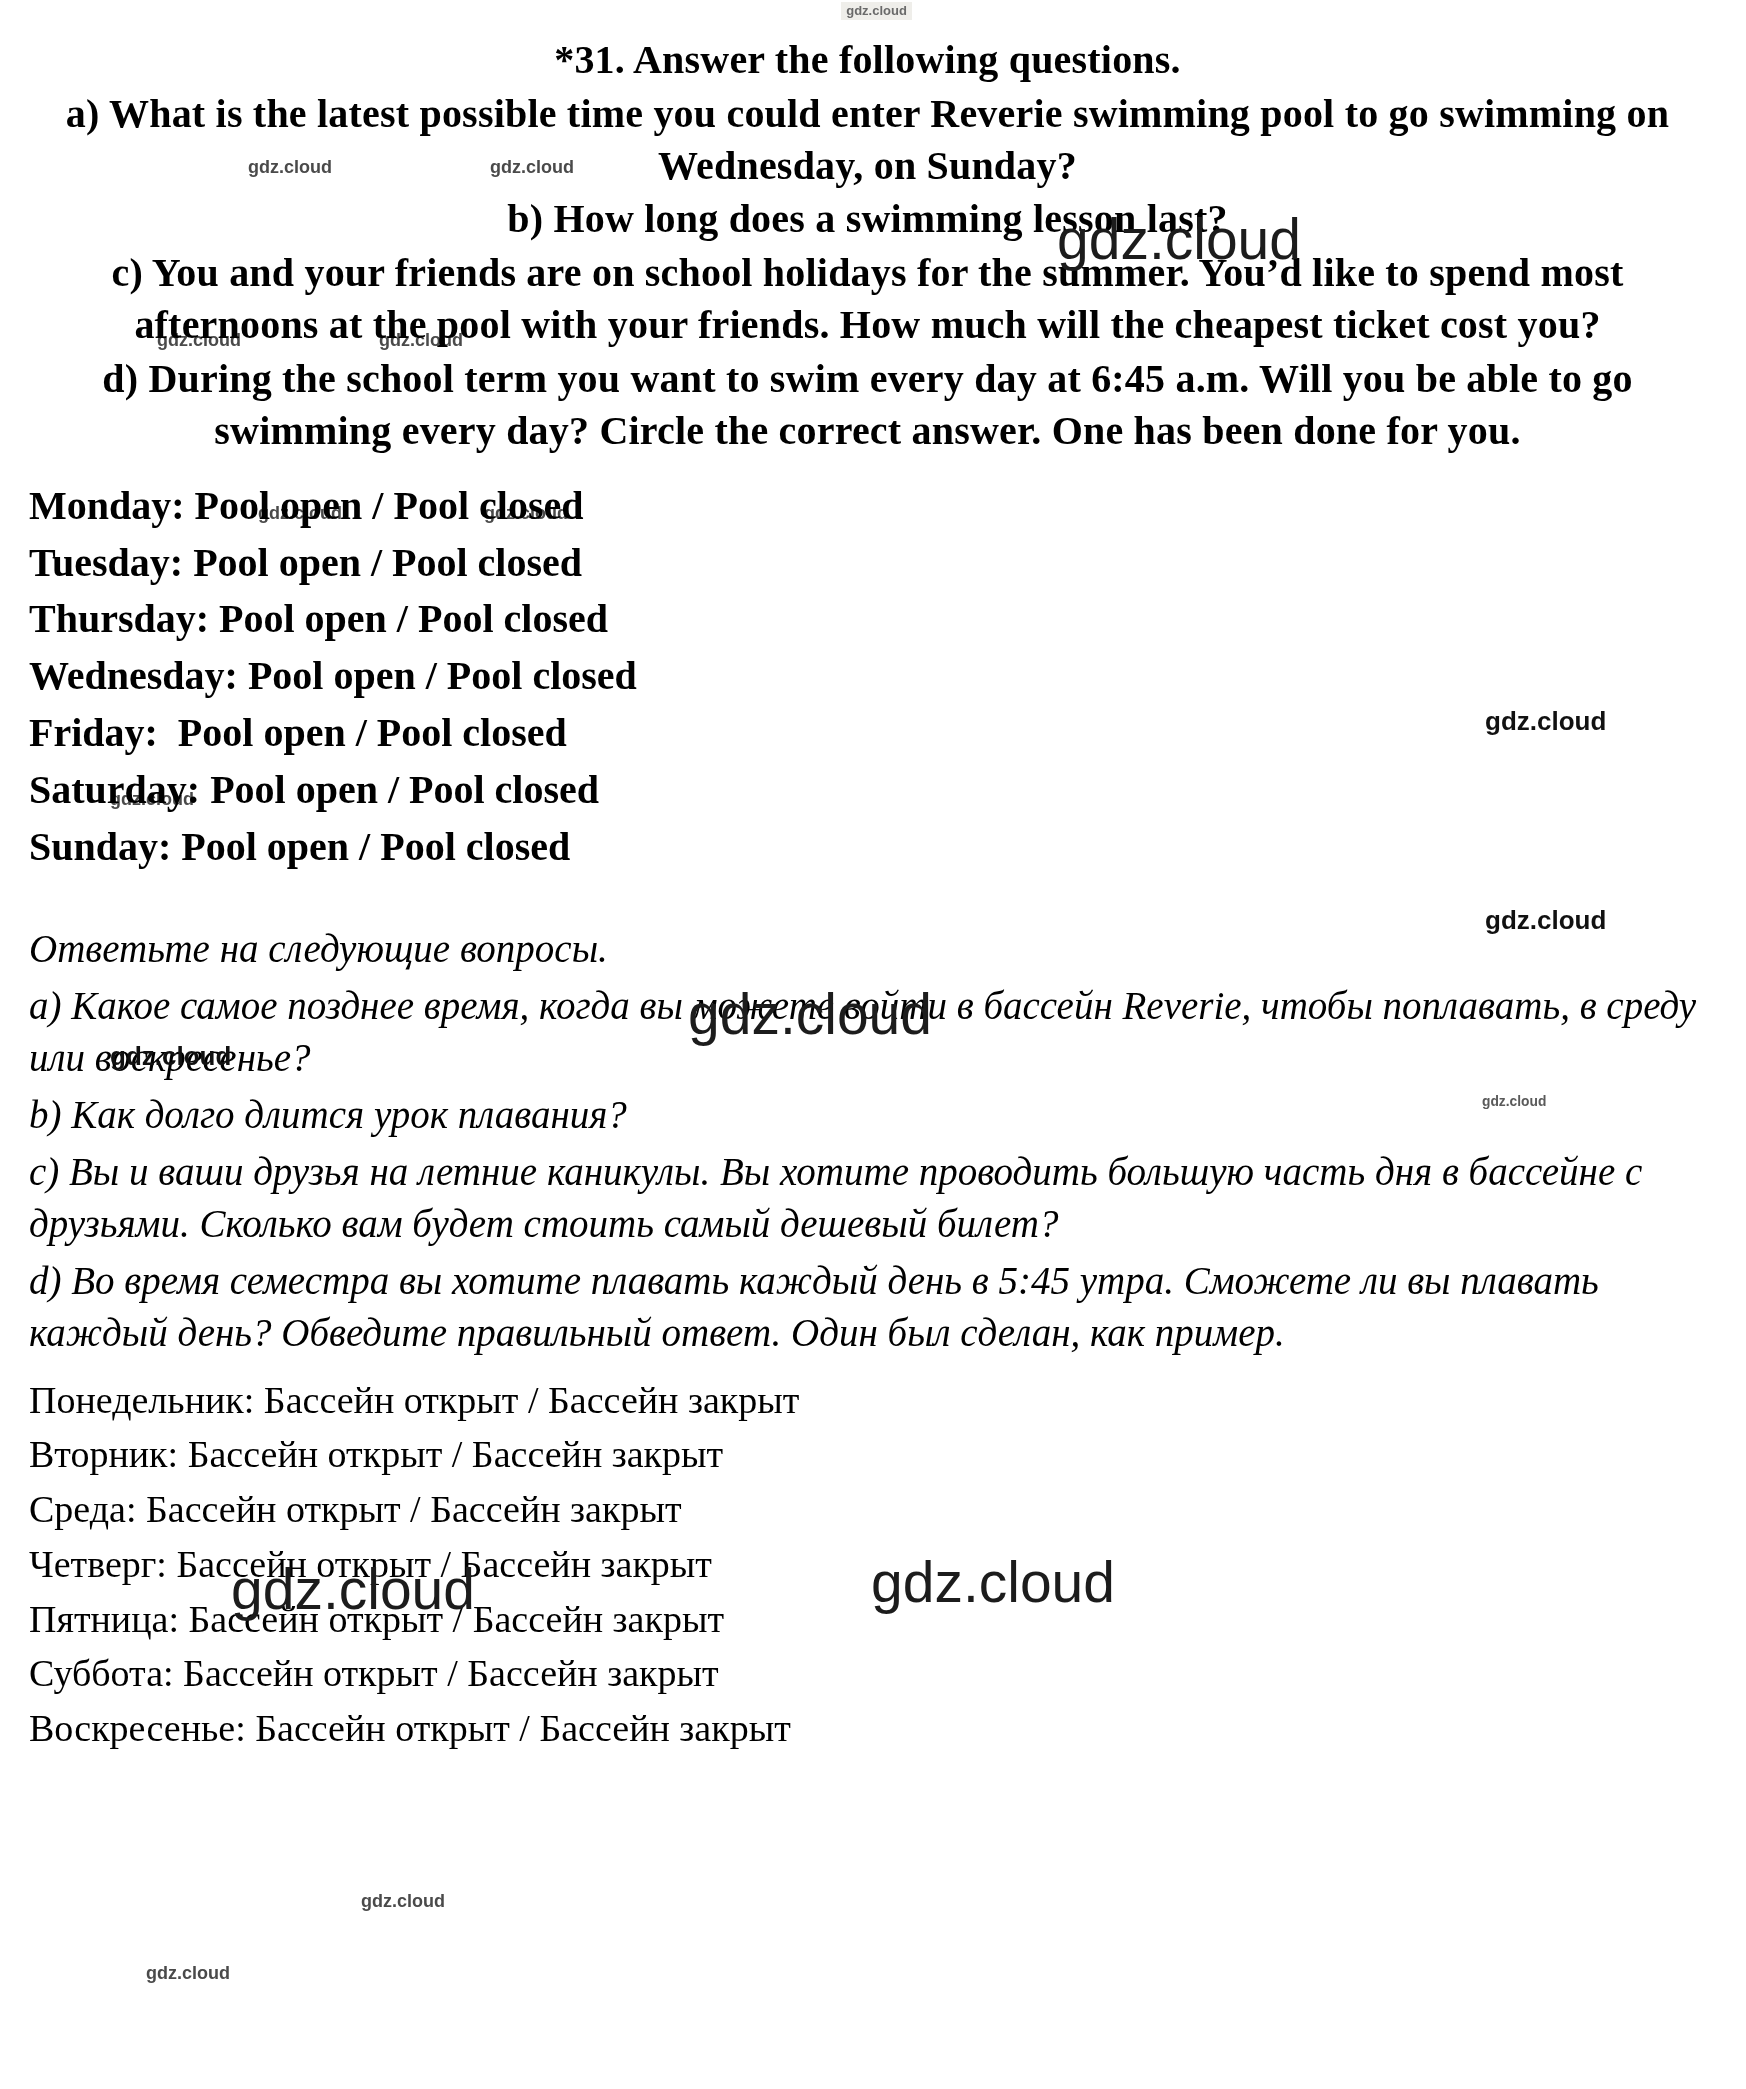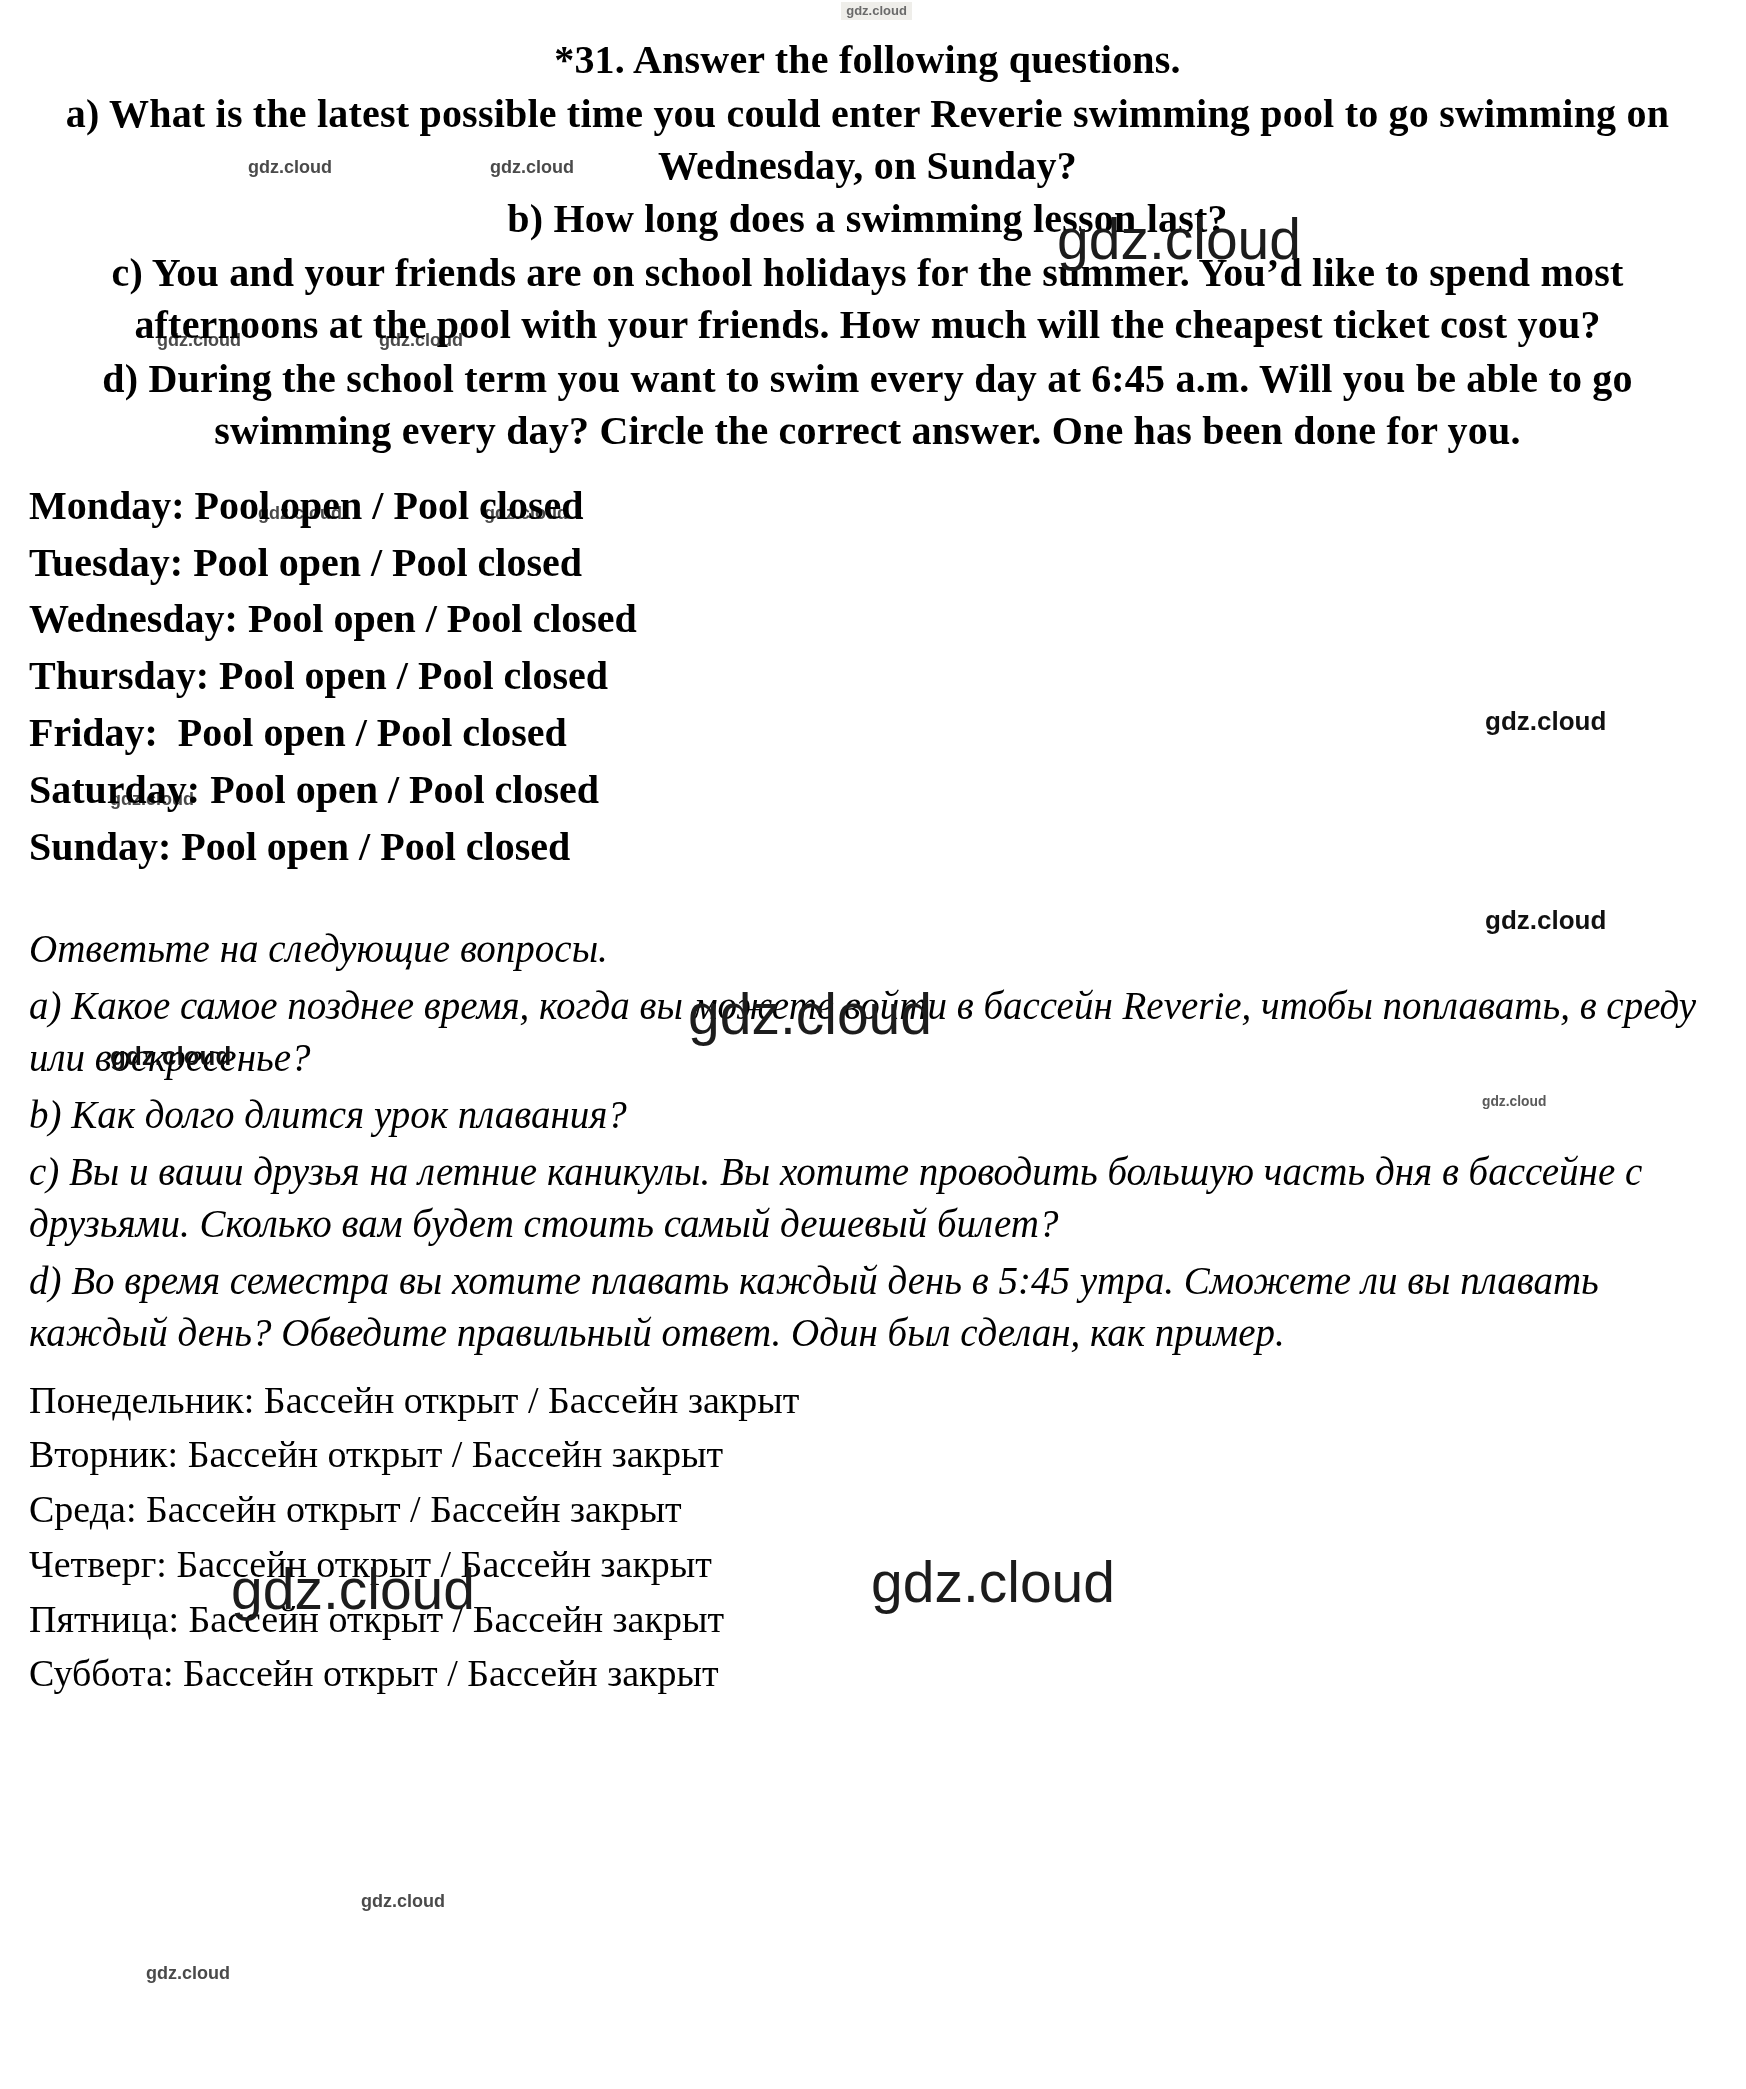--- a/index.html
+++ b/index.html
@@ -141,42 +141,43 @@
   <div class="en-block">
     <div class="en-line en-para">*31. Answer the following questions.</div>
     <div class="en-line en-para">a) What is the latest possible time you could enter Reverie swimming pool to go swimming on Wednesday, on Sunday?</div>
     <div class="en-line en-para">b) How long does a swimming lesson last?</div>
     <div class="en-line en-para">c) You and your friends are on school holidays for the summer. You’d like to spend most afternoons at the pool with your friends. How much will the cheapest ticket cost you?</div>
     <div class="en-line en-para">d) During the school term you want to swim every day at 6:45 a.m. Will you be able to go swimming every day? Circle the correct answer. One has been done for you.</div>
 
     <div class="en-days">
       <div class="en-day">Monday: Pool open / Pool closed</div>
       <div class="en-day">Tuesday: Pool open / Pool closed</div>
+      <div class="en-day">Thursday: Pool open / Pool closed</div>
       <div class="en-day">Wednesday: Pool open / Pool closed</div>
-      <div class="en-day">Thursday: Pool open / Pool closed</div>
       <div class="en-day">Friday:  Pool open / Pool closed</div>
       <div class="en-day">Saturday: Pool open / Pool closed</div>
       <div class="en-day">Sunday: Pool open / Pool closed</div>
     </div>
   </div>
 
   <div class="ru-block">
     <div class="ru-line ru-para">Ответьте на следующие вопросы.</div>
     <div class="ru-line ru-para">a) Какое самое позднее время, когда вы можете войти в бассейн Reverie, чтобы поплавать, в среду или воскресенье?</div>
     <div class="ru-line ru-para">b) Как долго длится урок плавания?</div>
     <div class="ru-line ru-para">c) Вы и ваши друзья на летние каникулы. Вы хотите проводить большую часть дня в бассейне с друзьями. Сколько вам будет стоить самый дешевый билет?</div>
     <div class="ru-line ru-para">d) Во время семестра вы хотите плавать каждый день в 5:45 утра. Сможете ли вы плавать каждый день? Обведите правильный ответ. Один был сделан, как пример.</div>
 
     <div class="ru-days">
       <div class="ru-day">Понедельник: Бассейн открыт / Бассейн закрыт</div>
       <div class="ru-day">Вторник: Бассейн открыт / Бассейн закрыт</div>
       <div class="ru-day">Среда: Бассейн открыт / Бассейн закрыт</div>
       <div class="ru-day">Четверг: Бассейн открыт / Бассейн закрыт</div>
       <div class="ru-day">Пятница: Бассейн открыт / Бассейн закрыт</div>
       <div class="ru-day">Суббота: Бассейн открыт / Бассейн закрыт</div>
+      <div class="ru-day">Воскресенье: Бассейн открыт / Бассейн закрыт</div>
     </div>
   </div>
 
   <div id="watermark-layer">
       <div class="wm wm-top" style="left: 841px; top: 1.7px;">gdz.cloud</div>
       <div class="wm wm-small" style="left: 248px; top: 157px;">gdz.cloud</div>
       <div class="wm wm-small" style="left: 490px; top: 157px;">gdz.cloud</div>
       <div class="wm wm-big" style="left: 1057px; top: 206px;">gdz.cloud</div>
       <div class="wm wm-small" style="left: 157px; top: 330px;">gdz.cloud</div>
       <div class="wm wm-small" style="left: 379px; top: 330px;">gdz.cloud</div>

